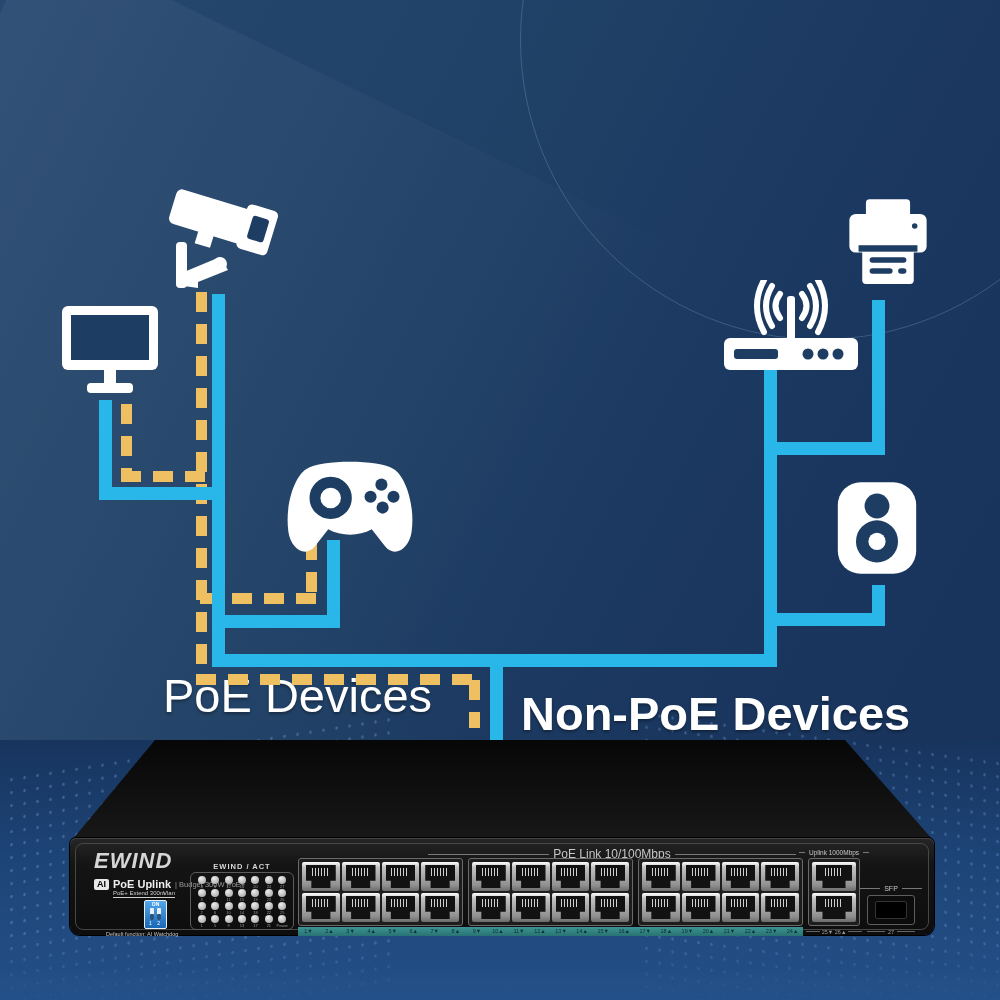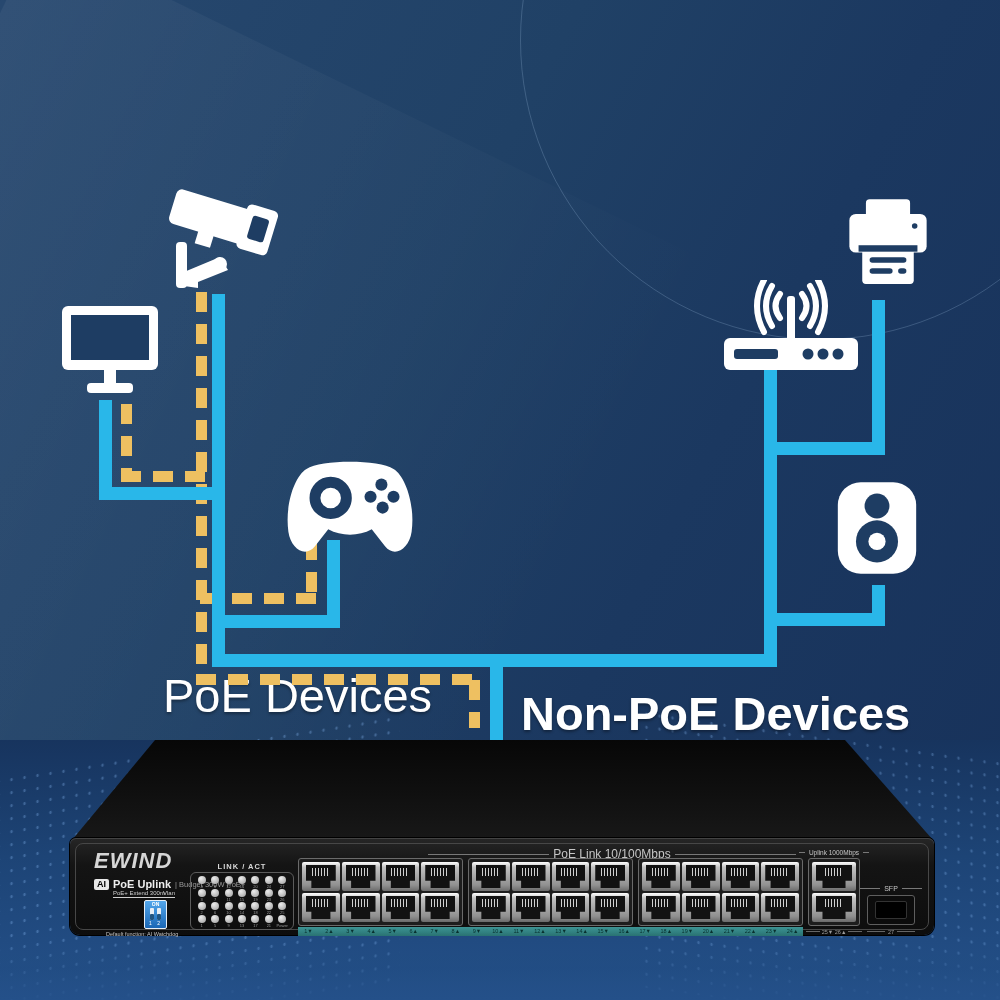--- a/index.html
+++ b/index.html
@@ -276,21 +276,21 @@
       <div class="dip">
         <div class="dip-on">ON</div>
         <div class="dip-sliders">
           <div class="dip-slot"></div>
           <div class="dip-slot"></div>
         </div>
         <div class="dip-nums">1 2</div>
       </div>
       <div class="dip-caption">Default function: AI Watchdog</div>
 
-      <div class="led-title">LINK / ACT</div>
+      <div class="led-title">EWIND / ACT</div>
       <div class="led-panel">
           <div class="led-cell">
             <div class="led-bulb"></div>
             <div class="led-num">4</div>
           </div>
           <div class="led-cell">
             <div class="led-bulb"></div>
             <div class="led-num">8</div>
           </div>
           <div class="led-cell">

